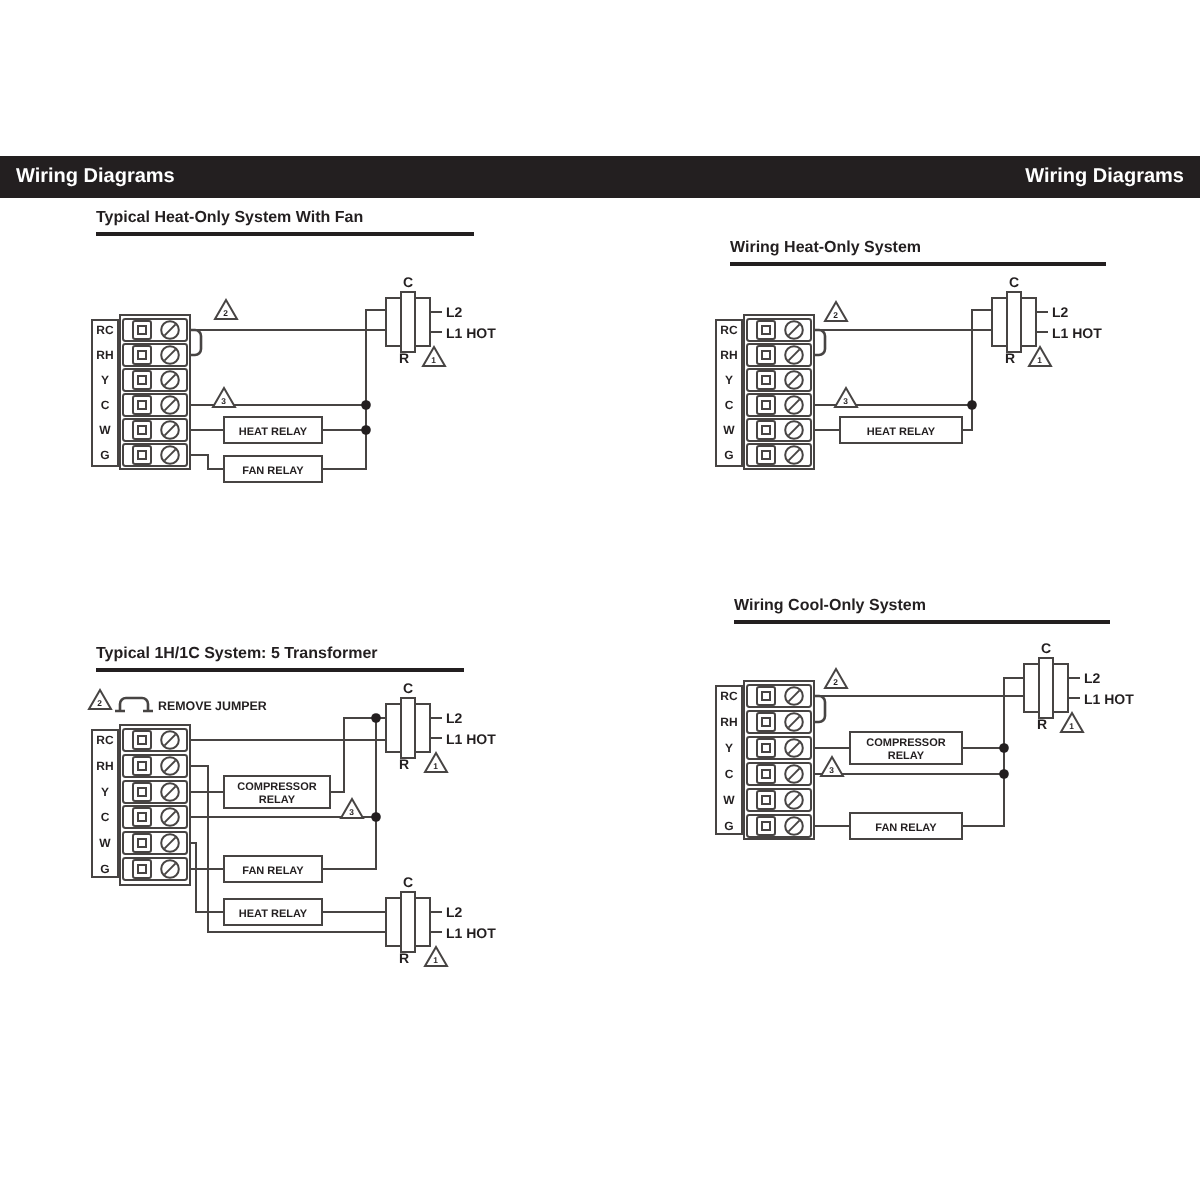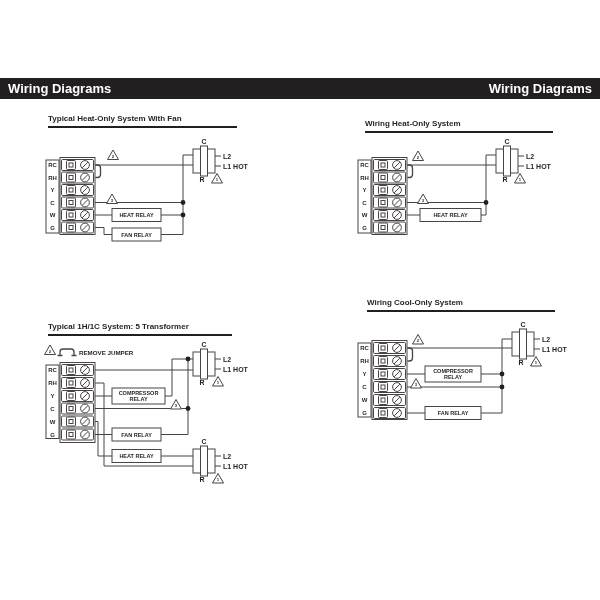--- a/index.html
+++ b/index.html
@@ -7,21 +7,21 @@
     --line:#474443;
     --text:#231f20;
   }
   html,body{margin:0;padding:0;}
   body{
     width:600px;height:600px;position:relative;background:#ffffff;
     font-family:"Liberation Sans",sans-serif;overflow:hidden;
   }
   .hdrbar{
     position:absolute;left:0;top:78px;width:600px;height:21px;
-    background:var(--header-bg);color:#fff;font-size:13px;font-weight:700;
+    background:var(--header-bg);color:#fff;font-size:10px;font-weight:700;
     line-height:21px;
   }
   .hdrbar .hl{position:absolute;left:8px;top:0;}
   .hdrbar .hr{position:absolute;right:8px;top:0;}
   .dtitle{
     position:absolute;font-size:8px;font-weight:700;color:var(--text);
     padding-bottom:3px;border-bottom:2px solid var(--header-bg);
     white-space:nowrap;
   }
   svg{position:absolute;left:0;top:0;}
@@ -39,21 +39,21 @@
   .tm{text-anchor:middle;}
 </style>
 </head>
 <body>
 
 <div class="hdrbar">
   <span class="hl">Wiring Diagrams</span>
   <span class="hr">Wiring Diagrams</span>
 </div>
 
-<div class="dtitle" style="left:48px;top:114px;width:189px">Typical Heat-Only System With Fan</div>
+<div class="dtitle" style="left:48px;top:104px;width:189px">Typical Heat-Only System With Fan</div>
 <div class="dtitle" style="left:365px;top:119px;width:188px">Wiring Heat-Only System</div>
 <div class="dtitle" style="left:48px;top:322px;width:184px">Typical 1H/1C System: 5 Transformer</div>
 <div class="dtitle" style="left:367px;top:298px;width:188px">Wiring Cool-Only System</div>
 
 <svg width="600" height="600" viewBox="0 0 600 600">
   <defs>
     <g id="trow">
       <rect class="bx" x="0.5" y="0.5" width="32" height="11" rx="1.2"></rect>
       <rect class="bx" x="5.5" y="1.5" width="9" height="9" rx="1"></rect>
       <rect class="bx" x="8" y="4" width="4" height="4"></rect>

